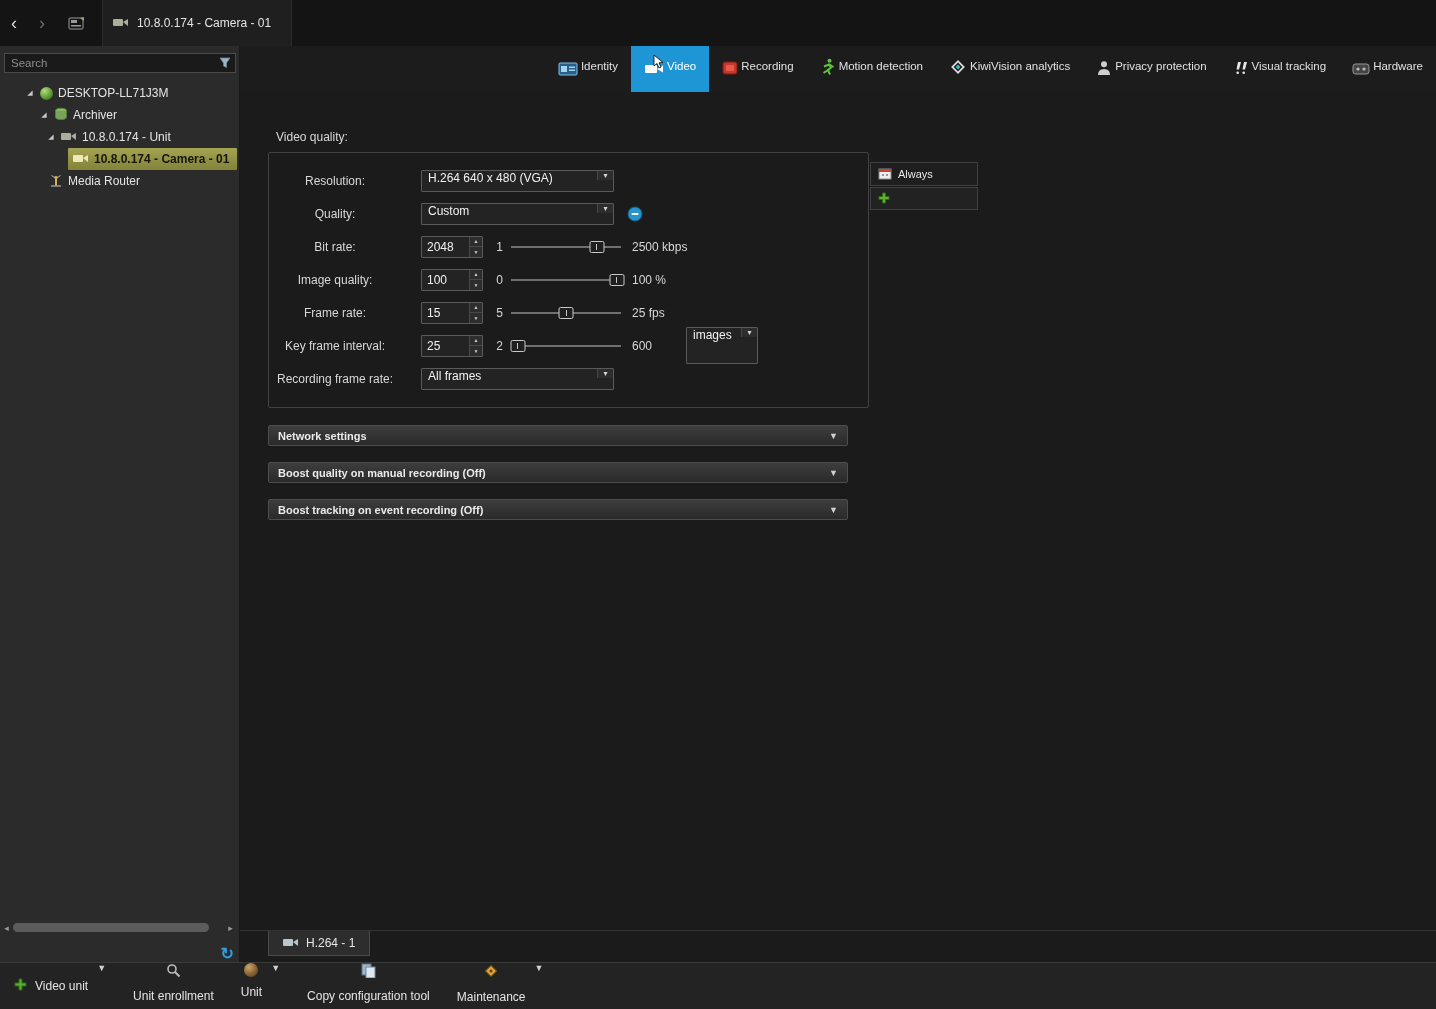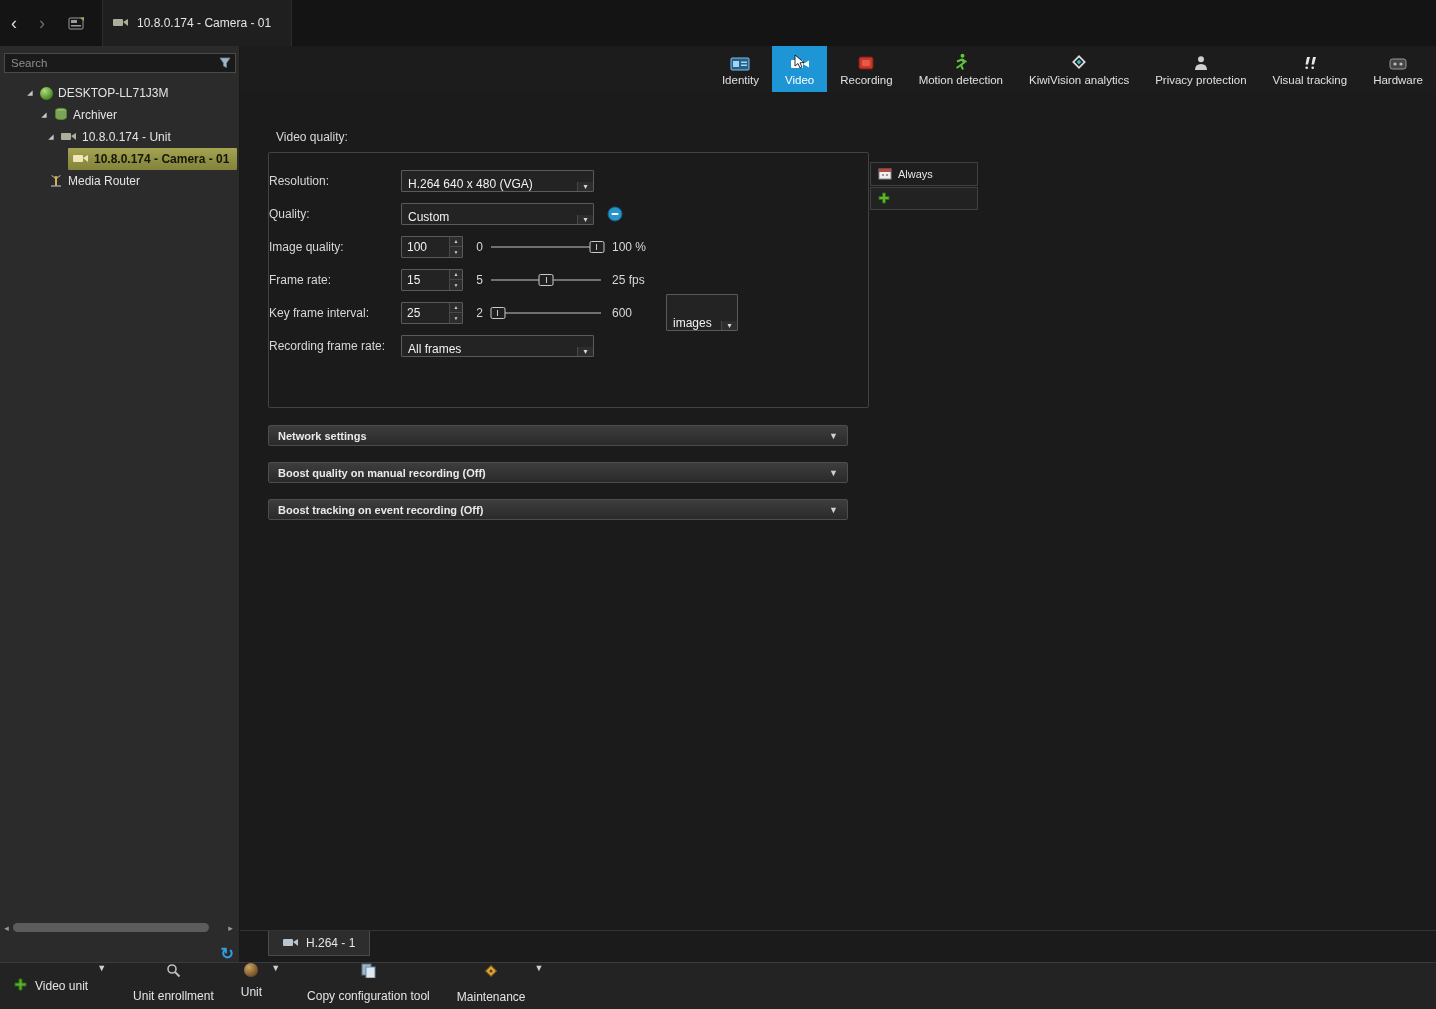--- a/index.html
+++ b/index.html
@@ -26,32 +26,32 @@
   .pl0 { padding-left:5px; } .pl1 { padding-left:19px; } .pl2 { padding-left:26px; } .pl4 { padding-left:29px; }
   .icon-sphere { width:13px; height:13px; border-radius:50%; background:radial-gradient(circle at 35% 30%, #aede7c, #44831f 75%); display:inline-block; }
   #side-hscroll { position:absolute; left:1px; right:3px; top:874px; height:15px; display:flex; align-items:center; }
   .sb-arrow { width:11px; font-size:9px; color:#9a9a9a; text-align:center; }
   .sb-track { flex:1; height:13px; position:relative; }
   .sb-thumb { position:absolute; left:1px; top:2px; width:92%; height:9px; background:#5c5c5c; border-radius:5px; }
   #refresh-btn { position:absolute; right:5px; top:898px; font-size:16px; font-weight:bold; color:#2f9fe0; }
 
   
   #tabbar { position:absolute; left:240px; top:46px; width:1196px; height:46px; background:#1c1c1c; display:flex; justify-content:flex-end; align-items:stretch; }
-  .tab { display:flex; flex-direction:column; align-items:center; justify-content:flex-end; gap:3px; padding:0 13px 6px 13px; font-size:11.5px; color:#e0e0e0; position:relative; cursor:default; }
+  .tab { display:flex; flex-direction:row; align-items:center; justify-content:flex-end; gap:3px; padding:0 13px 6px 13px; font-size:11.5px; color:#e0e0e0; position:relative; cursor:default; }
   .tab .tab-icon { height:19px; display:flex; align-items:flex-end; }
   .tab.active { background:#1e96d6; color:#fff; }
   #mouse-cursor { position:absolute; top:8px; left:22px; }
 
   
   #content { position:absolute; left:240px; top:92px; width:1196px; height:870px; background:#1b1b1b; }
   #vq-heading { position:absolute; left:36px; top:38px; font-size:12px; color:#dadada; }
   #quality-panel { position:absolute; left:28px; top:60px; width:601px; height:256px; border:1px solid #424242; border-radius:2px; padding-top:11px; }
   .form-row { display:flex; align-items:center; height:33px; }
-  .flabel { width:132px; text-align:left; margin-right:0; font-size:12px; color:#d8d8d8; white-space:nowrap; }
-  .select { height:22px; background:#232323; border:1px solid #5a5a5a; display:flex; align-items:flex-end; border-radius:1px; }
+  .flabel { width:132px; text-align:center; margin-right:20px; font-size:12px; color:#d8d8d8; white-space:nowrap; }
+  .select { height:22px; background:#232323; border:1px solid #5a5a5a; display:flex; align-items:flex-start; border-radius:1px; }
   .w-wide { width:193px; }
   .w-img  { width:72px; height:37px; }
   .sel-text { flex:1; padding-left:6px; font-size:12px; color:#f2f2f2; display:flex; align-items:center; white-space:nowrap; overflow:hidden; }
   .sel-btn { width:16px; display:flex; align-items:center; justify-content:center; font-size:8px; color:#d6d6d6; border-left:1px solid #484848; background:#2d2d2d; }
   .spin { width:62px; height:22px; background:#232323; border:1px solid #5a5a5a; display:flex; border-radius:1px; }
   .spin-val { flex:1; padding-left:5px; font-size:12px; color:#f2f2f2; display:flex; align-items:center; }
   .spin-btns { width:13px; border-left:1px solid #484848; display:flex; flex-direction:column; }
   .spin-btns span { flex:1; font-size:5px; color:#cfcfcf; display:flex; align-items:center; justify-content:center; background:#2d2d2d; }
   .spin-btns .up { border-bottom:1px solid #484848; }
   .range-min { margin-left:13px; margin-right:8px; min-width:7px; text-align:center; font-size:12px; color:#d8d8d8; }
@@ -280,20 +280,36 @@
         <span class="sel-btn">▾</span>
       </div>
       <span class="minus-btn">
         <svg width="16" height="16">
             <circle cx="8" cy="8" r="7" fill="#2595cc" stroke="#135f88"></circle>
             <rect x="4.5" y="7" width="7" height="2" rx="1" fill="#fff"></rect>
           </svg>
       </span>
     </div>
 
+    <div class="form-row">
+      <span class="flabel">Bit rate:</span>
+      <div class="spin">
+        <span class="spin-val">2048</span>
+        <span class="spin-btns">
+            <span class="up">▲</span>
+            <span class="dn">▼</span>
+          </span>
+      </div>
+      <span class="range-min">1</span>
+      <div class="slider">
+        <div class="track"></div>
+        <div class="handle" style="left: 78%;"></div>
+      </div>
+      <span class="range-max">2500 kbps</span>
+    </div>
 
     <div class="form-row">
       <span class="flabel">Image quality:</span>
       <div class="spin">
         <span class="spin-val">100</span>
         <span class="spin-btns">
             <span class="up">▲</span>
             <span class="dn">▼</span>
           </span>
       </div>

